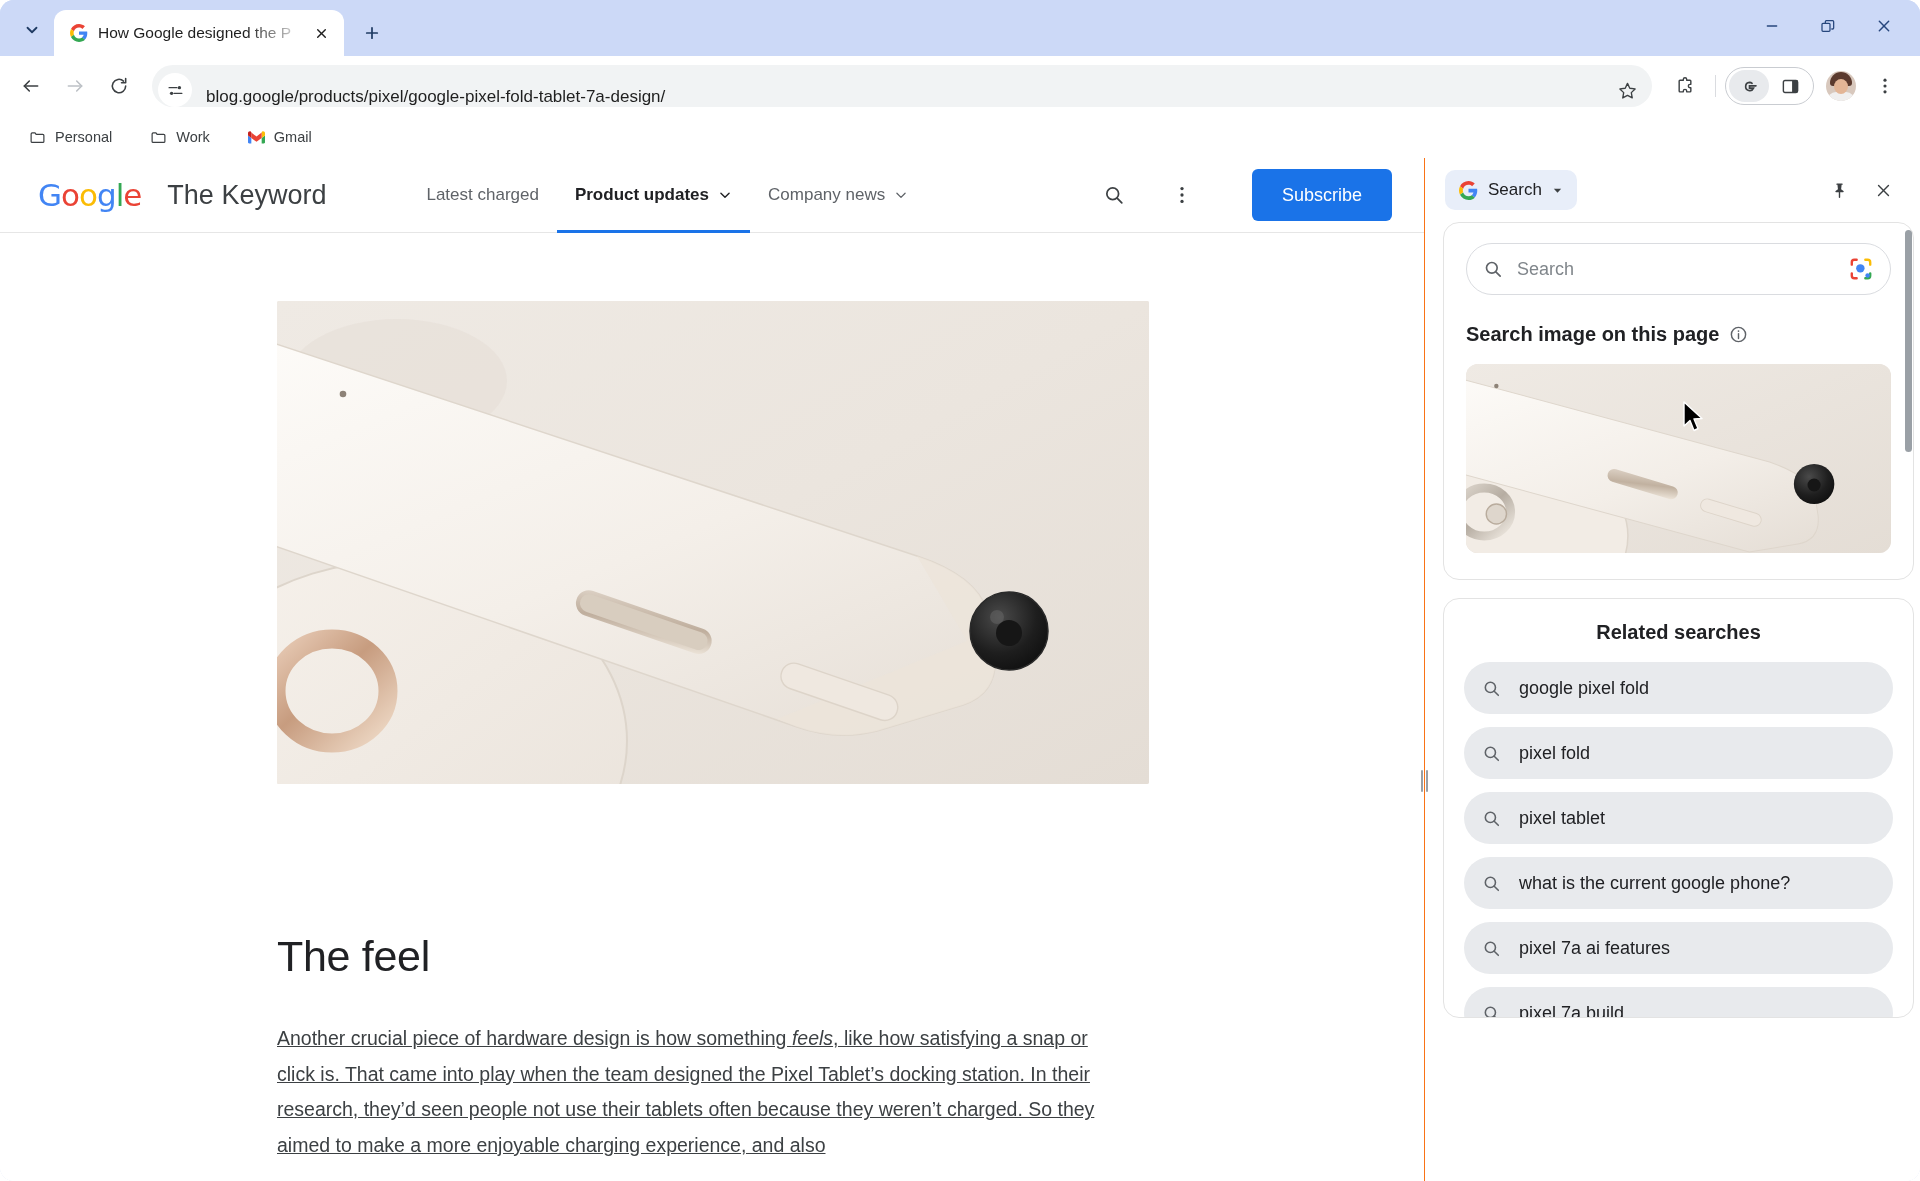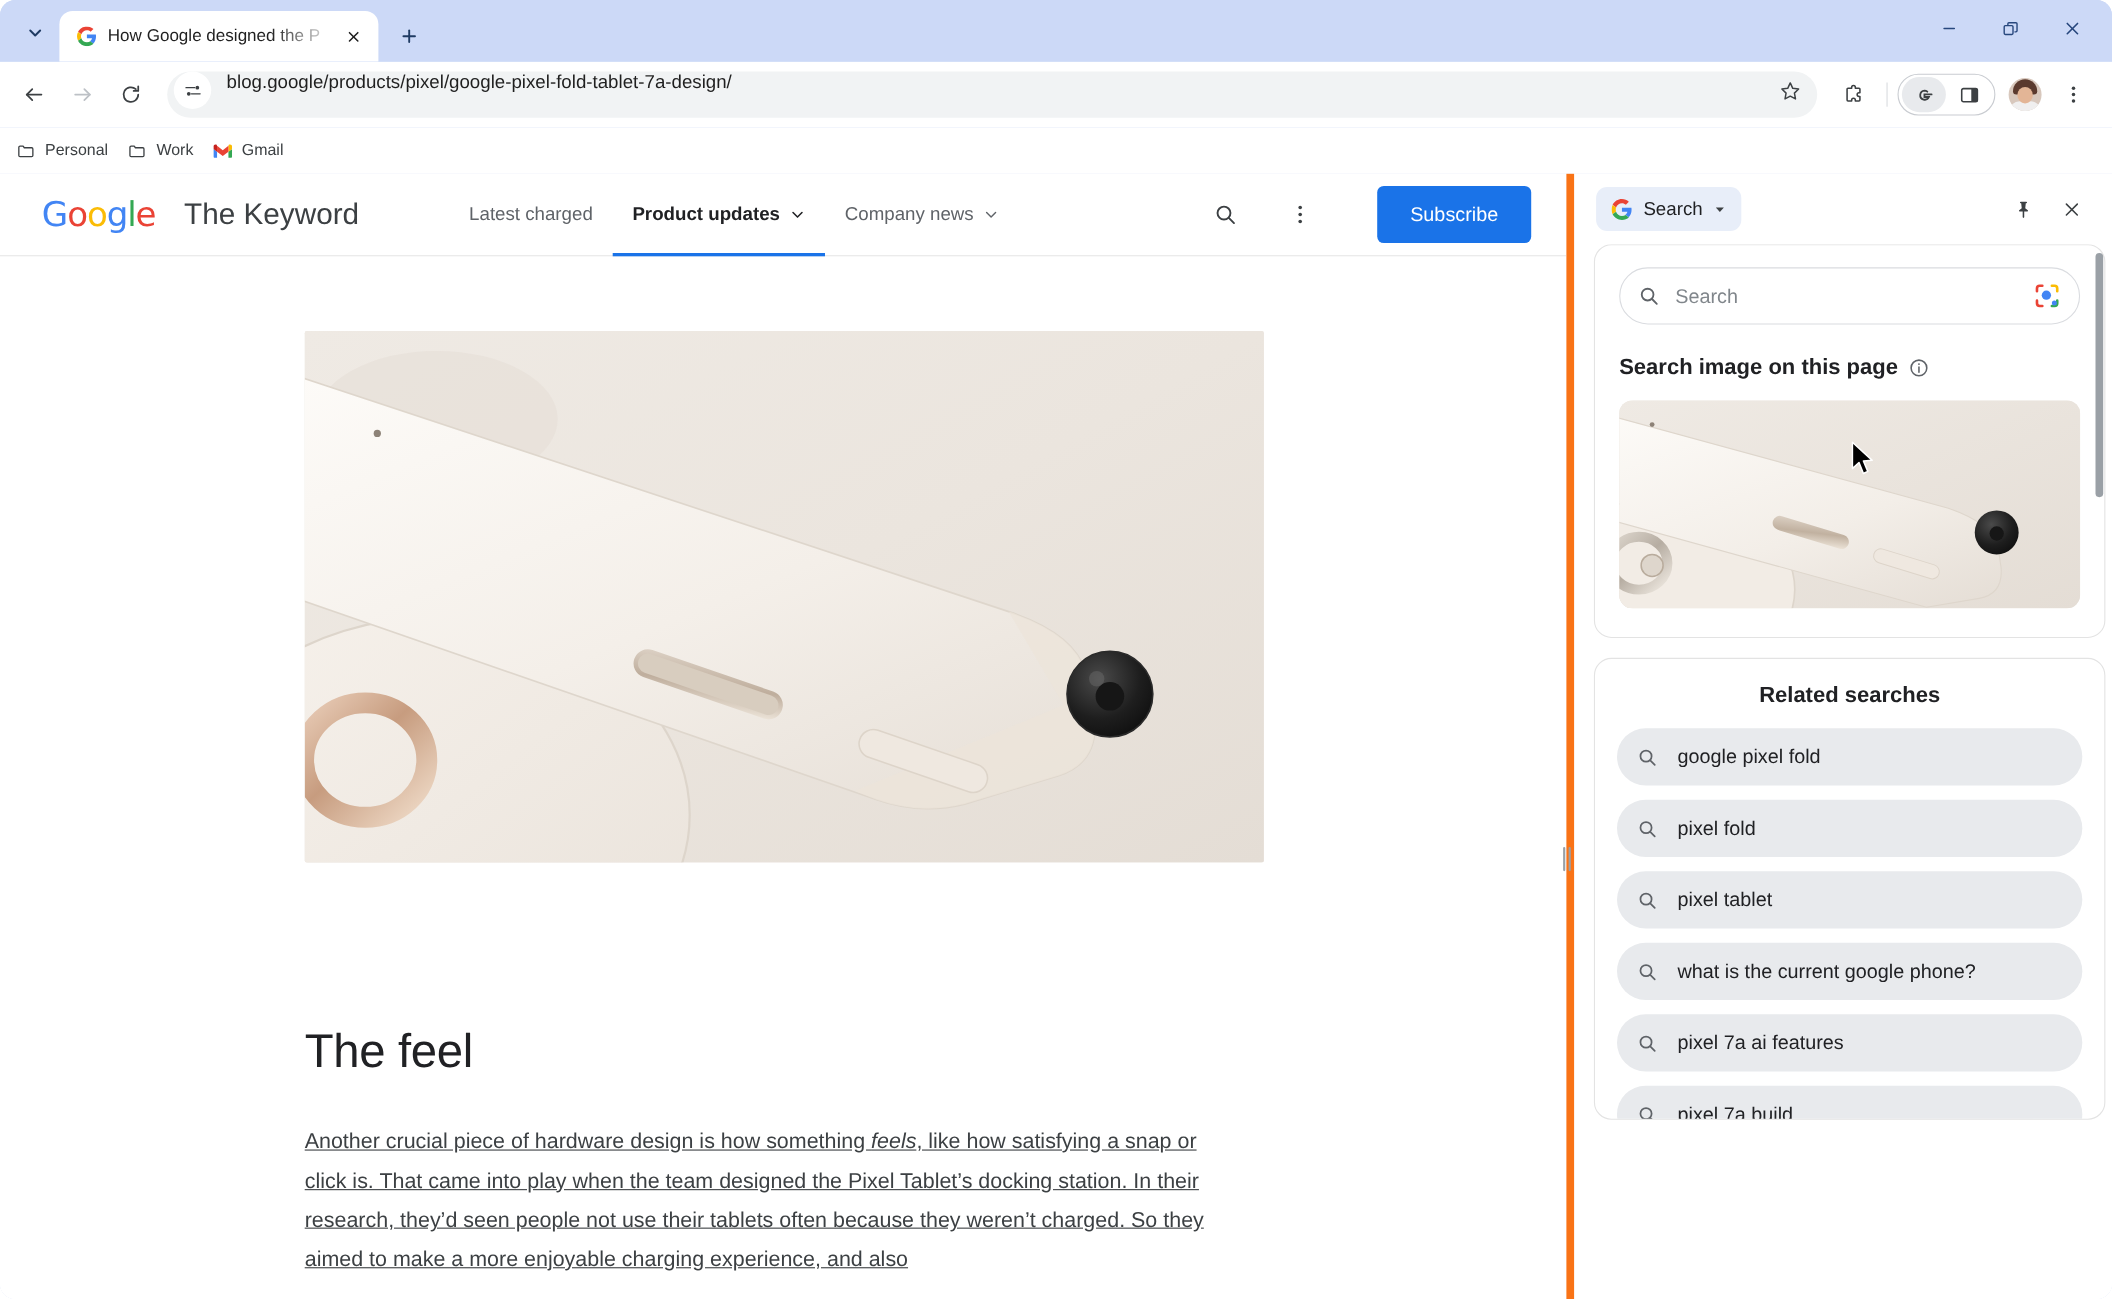--- a/index.html
+++ b/index.html
@@ -104,21 +104,21 @@
     cursor: pointer;
     flex: 0 0 auto;
   }
   .tb-icon svg { width: 20px; height: 20px; }
   .omnibox {
     flex: 1 1 auto;
     height: 42px;
     background: #f1f3f4;
     border-radius: 22px;
     display: flex;
-    align-items: flex-start;
+    align-items: flex-end;
     margin: 0 10px;
     padding: 0 8px 0 6px;
     cursor: text;
   }
   .omni-chip {
     width: 34px; height: 34px;
     border-radius: 50%;
     background: #ffffff;
     display: flex; align-items: center; justify-content: center;
     flex: 0 0 34px;
@@ -191,22 +191,22 @@
     background: #f0efef;
     border-radius: 10px 10px 0 0;
   }
 
   
   .bookmarks {
     height: 42px;
     background: #ffffff;
     display: flex;
     align-items: center;
-    padding-left: 6px;
-    gap: 0;
+    padding-left: 20px;
+    gap: 20px;
   }
   .bm {
     display: flex; align-items: center;
     gap: 9px;
     padding: 6px 9px;
     border-radius: 6px;
     cursor: pointer;
     font-size: 14.5px;
     color: #3c4043;
     white-space: nowrap;
@@ -358,21 +358,21 @@
     border-radius: 1px;
     display: block;
   }
 
   
   .sidepanel {
     width: 496px;
     background: #ffffff;
     display: flex;
     flex-direction: column;
-    border-left: 7px solid #f97316;
+    border-left: 1px solid #f97316;
     position: relative;
   }
   .sp-header {
     height: 64px;
     display: flex;
     align-items: center;
     padding: 0 18px 0 20px;
     flex: 0 0 64px;
   }
   .sp-chip {

